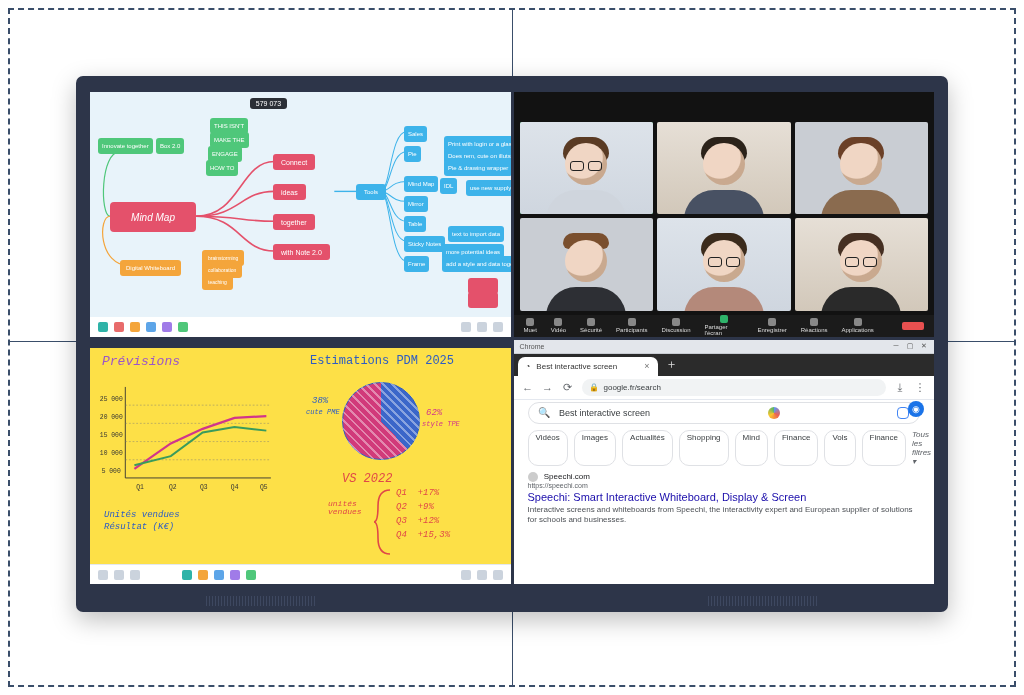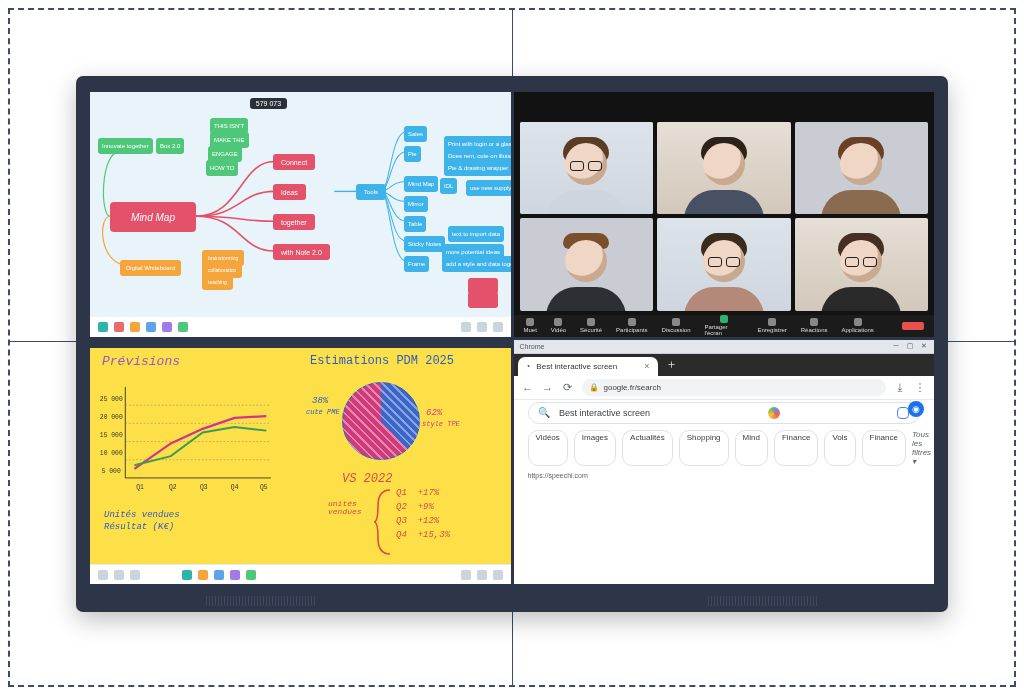--- a/index.html
+++ b/index.html
@@ -482,20 +482,24 @@
         <span class="chip">Actualités</span>
         <span class="chip">Shopping</span>
         <span class="chip">Mind</span>
         <span class="chip">Finance</span>
         <span class="chip">Vols</span>
         <span class="chip">Finance</span>
         <span class="more">Tous les filtres ▾</span>
       </div>
 
       <div class="result">
+        <div><span class="fav"></span>
+             <span class="site">Speechi.com</span></div>
         <div class="url">https://speechi.com</div>
+        <div class="title">Speechi: Smart Interactive Whiteboard, Display &amp; Screen</div>
+        <div class="desc">Interactive screens and whiteboards from Speechi, the interactivity expert and European supplier of solutions for schools and businesses.</div>
       </div>
     </div>
 
   </div>
   <div class="spk-grille spk-l"></div>
   <div class="spk-grille spk-r"></div>
 </div>
 
 </body></html>

